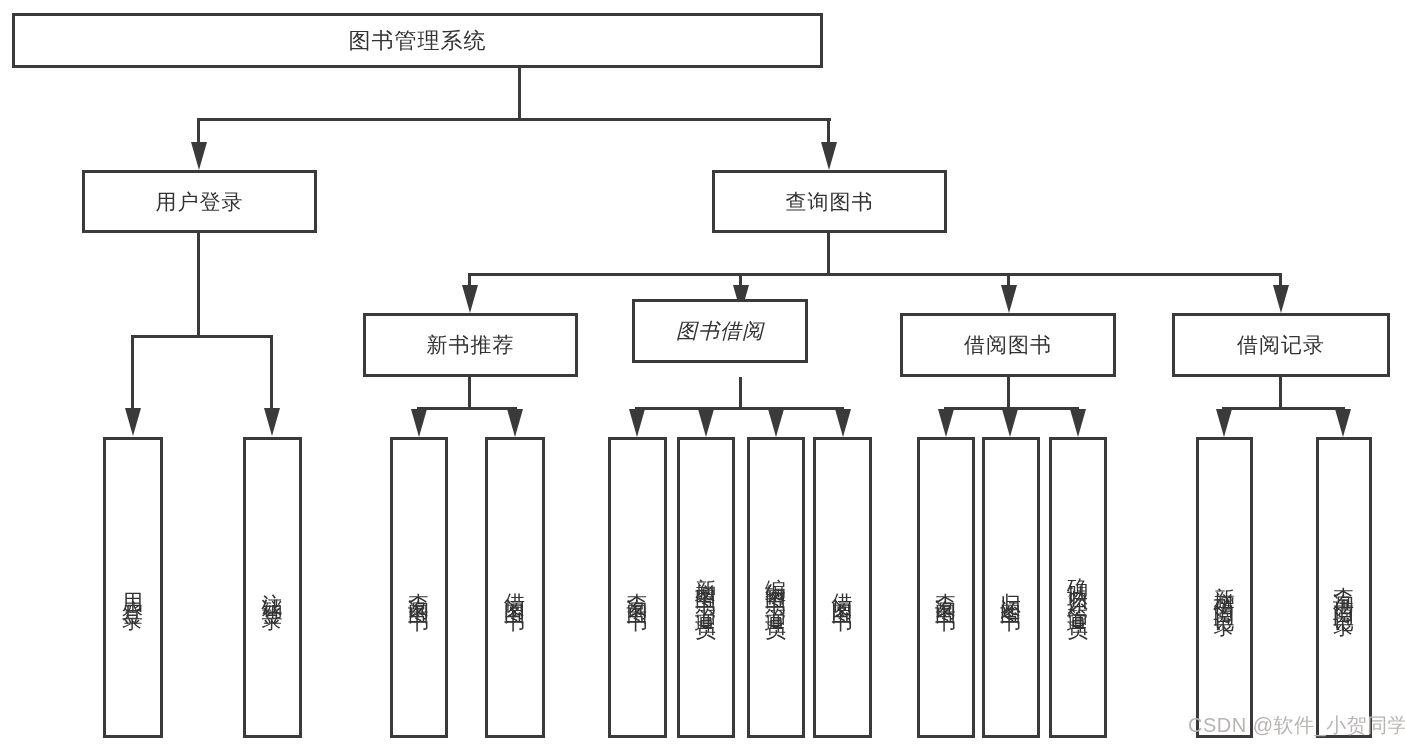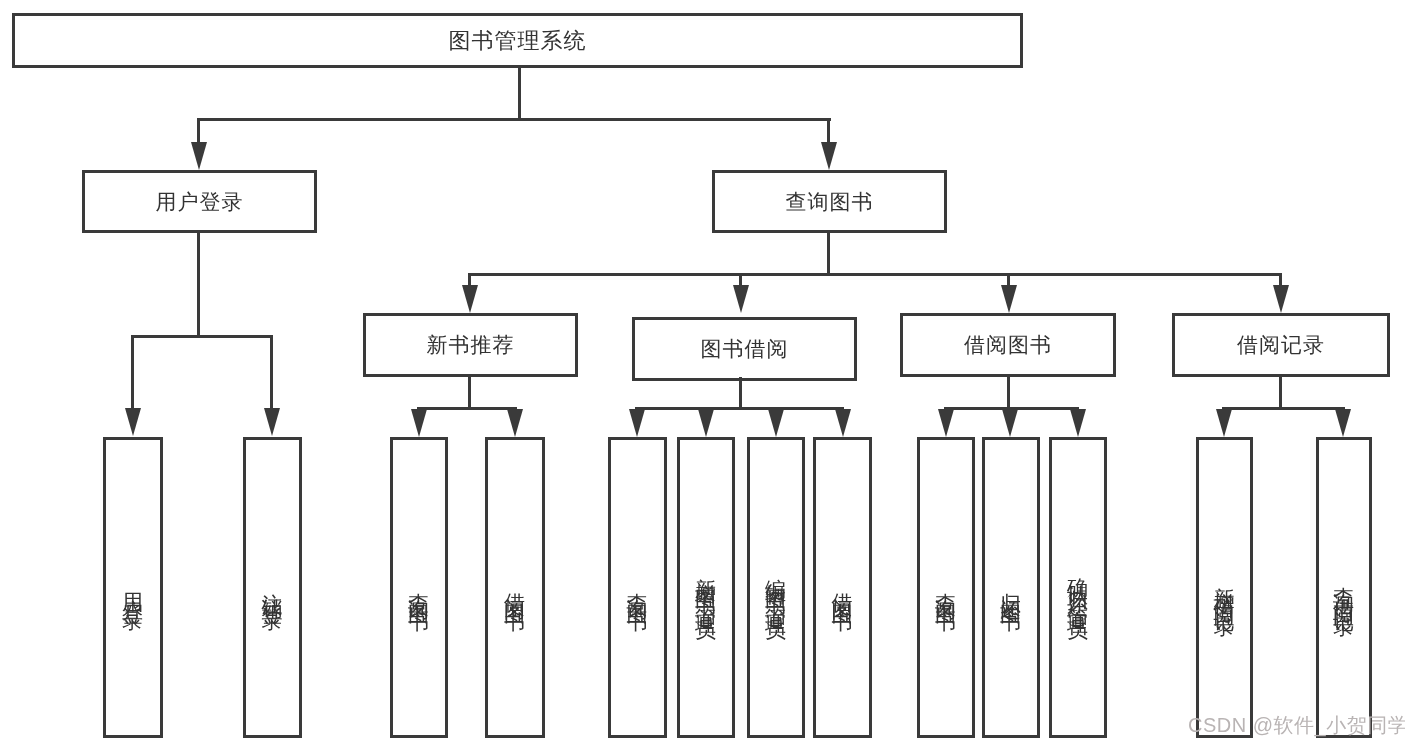--- a/index.html
+++ b/index.html
@@ -55,21 +55,21 @@
     color:var(--wm);
     z-index:5;
     white-space:nowrap;
   }
 </style>
 </head>
 <body>
 
 <div class="canvas">
 
-  <div class="box root" style="left:12px;top:13px;width:1011px;height:55px;">图书管理系统</div>
+  <div class="box root" style="left:12px;top:13px;width:811px;height:55px;">图书管理系统</div>
 
   <div class="vl" style="left:518px;top:68px;height:50px;"></div>
   <div class="hl" style="left:197px;top:118px;width:634px;"></div>
   <div class="vl" style="left:197px;top:118px;height:28px;"></div>
   <div class="tri" style="left:191px;top:142px;"></div>
   <div class="vl" style="left:827px;top:118px;height:28px;"></div>
   <div class="tri" style="left:821px;top:142px;"></div>
 
   <div class="box" style="left:82px;top:170px;width:235px;height:63px;">用户登录</div>
   <div class="box" style="left:712px;top:170px;width:235px;height:63px;">查询图书</div>
@@ -86,21 +86,21 @@
   <div class="vl" style="left:468px;top:273px;height:16px;"></div>
   <div class="tri" style="left:462px;top:285px;"></div>
   <div class="vl" style="left:739px;top:273px;height:16px;"></div>
   <div class="tri" style="left:733px;top:285px;"></div>
   <div class="vl" style="left:1007px;top:273px;height:16px;"></div>
   <div class="tri" style="left:1001px;top:285px;"></div>
   <div class="vl" style="left:1279px;top:273px;height:16px;"></div>
   <div class="tri" style="left:1273px;top:285px;"></div>
 
   <div class="box" style="left:363px;top:313px;width:215px;height:64px;">新书推荐</div>
-  <div class="box" style="left:632px;top:317px;width:225px;height:64px;">图书借阅</div>
+  <div class="box" style="left:632px;top:299px;width:176px;height:64px;font-style:italic;">图书借阅</div>
   <div class="box" style="left:900px;top:313px;width:216px;height:64px;">借阅图书</div>
   <div class="box" style="left:1172px;top:313px;width:218px;height:64px;">借阅记录</div>
 
   <div class="vl" style="left:468px;top:377px;height:31px;"></div>
   <div class="vl" style="left:739px;top:377px;height:31px;"></div>
   <div class="vl" style="left:1007px;top:377px;height:31px;"></div>
   <div class="vl" style="left:1279px;top:377px;height:31px;"></div>
 
   <div class="hl" style="left:417px;top:407px;width:100px;"></div>
   <div class="hl" style="left:635px;top:407px;width:209px;"></div>

